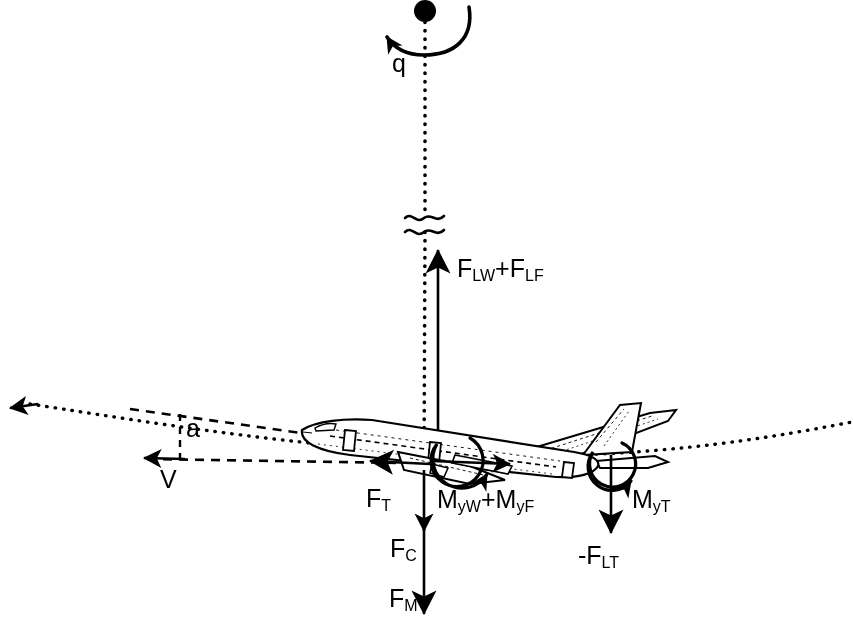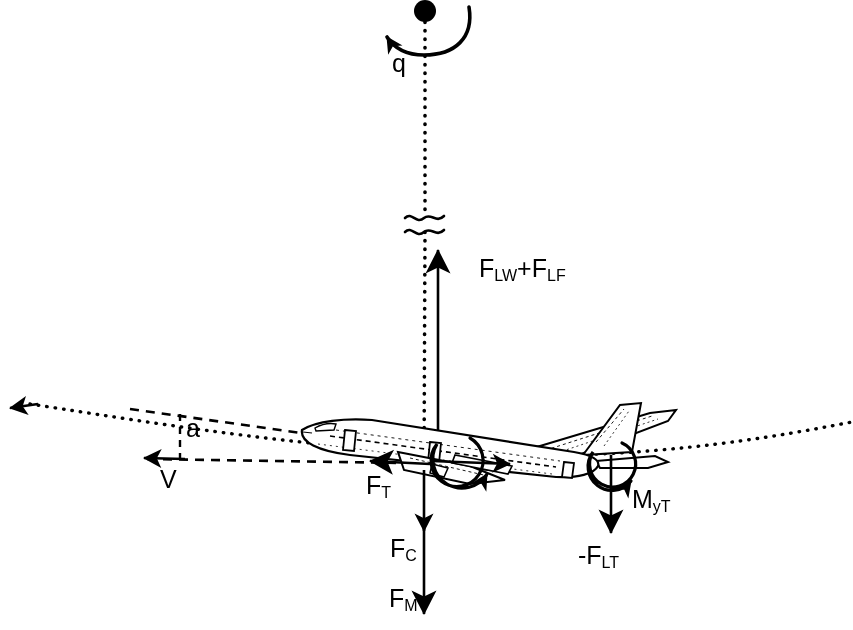--- a/index.html
+++ b/index.html
@@ -215,29 +215,32 @@
   </div>
 
   <div class="lbl lbl-alpha" style="left:186px; top:416px;">
     <span class="main">a</span>
   </div>
 
   <div class="lbl lbl-v" style="left:160px; top:466px;">
     <span class="main">V</span>
   </div>
 
-  <div class="lbl" style="left:479px; top:256px;">
+  <div class="lbl" style="left:457px; top:256px;">
     <span class="main">F</span><span class="sub">LW</span><span class="main">+</span><span class="main">F</span><span class="sub">LF</span>
   </div>
 
 
-  <div class="lbl" style="left:366px; top:473px;">
+  <div class="lbl" style="left:366px; top:486px;">
     <span class="main">F</span><span class="sub">T</span>
   </div>
 
+  <div class="lbl" style="left:437px; top:487px;">
+    <span class="main">M</span><span class="sub">yW</span><span class="main">+</span><span class="main">M</span><span class="sub">yF</span>
+  </div>
 
   <div class="lbl" style="left:632px; top:487px;">
     <span class="main">M</span><span class="sub">yT</span>
   </div>
 
   <div class="lbl" style="left:578px; top:524px;margin-top:19px;">
     <span class="main">-F</span><span class="sub">LT</span>
   </div>
 
   <div class="lbl" style="left:390px; top:536px;">

